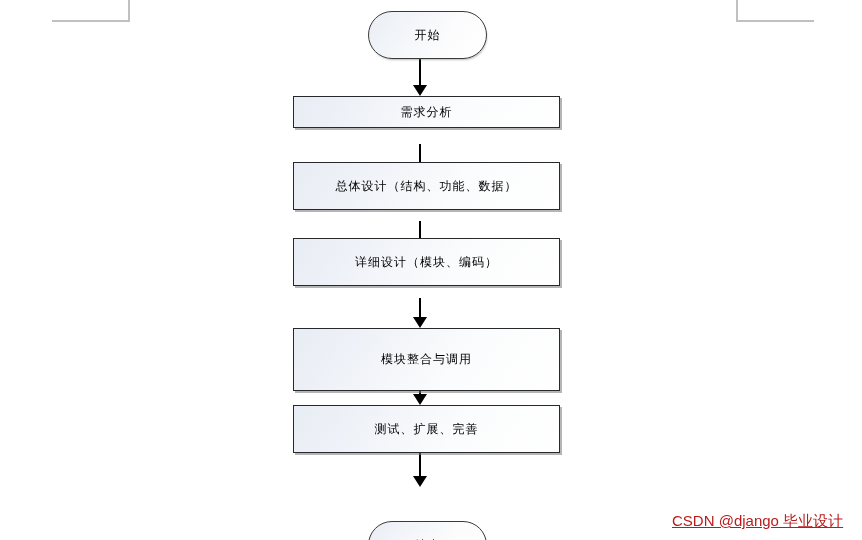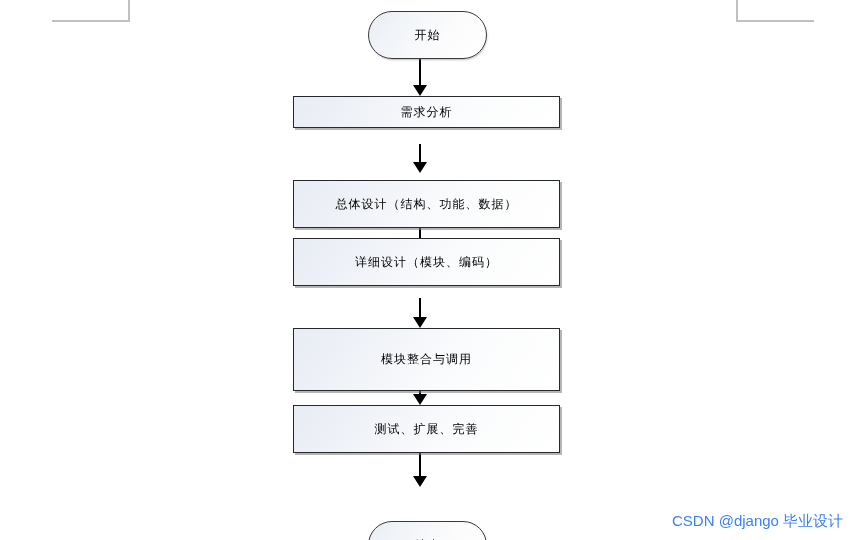--- a/index.html
+++ b/index.html
@@ -145,32 +145,32 @@
       </div>
     </div>
 
   <div id="nodes-layer">
       <div class="node node-terminal" style="left: 368px; top: 11px; width: 119px; height: 48px;">
         <span>开始</span>
       </div>
       <div class="node node-process" style="left: 293px; top: 96px; width: 267px; height: 32px; border-color: rgb(39, 40, 44);">
         <span>需求分析</span>
       </div>
-      <div class="node node-process" style="left: 293px; top: 180px; width: 267px; height: 48px; border-color: rgb(39, 40, 44);">
+      <div class="node node-process" style="left: 293px; top: 162px; width: 267px; height: 48px; border-color: rgb(39, 40, 44);">
         <span>总体设计（结构、功能、数据）</span>
       </div>
       <div class="node node-process" style="left: 293px; top: 238px; width: 267px; height: 48px; border-color: rgb(39, 40, 44);">
         <span>详细设计（模块、编码）</span>
       </div>
       <div class="node node-process" style="left: 293px; top: 328px; width: 267px; height: 63px; border-color: rgb(39, 40, 44);">
         <span>模块整合与调用</span>
       </div>
       <div class="node node-process" style="left: 293px; top: 405px; width: 267px; height: 48px; border-color: rgb(39, 40, 44);">
         <span>测试、扩展、完善</span>
       </div>
       <div class="node node-terminal" style="left: 368px; top: 487px; width: 119px; height: 48px; margin-top: 34px;">
         <span>结束</span>
       </div>
     </div>
 
-  <div class="watermark" style="left: 672px; top: 512px; color: #3b82f6;">CSDN @django  毕业设计</div>
+  <div class="watermark" style="left: 672px; top: 512px; color: #b91c1c; text-decoration: underline;">CSDN @django  毕业设计</div>
 
 </div>
 
 </body></html>

